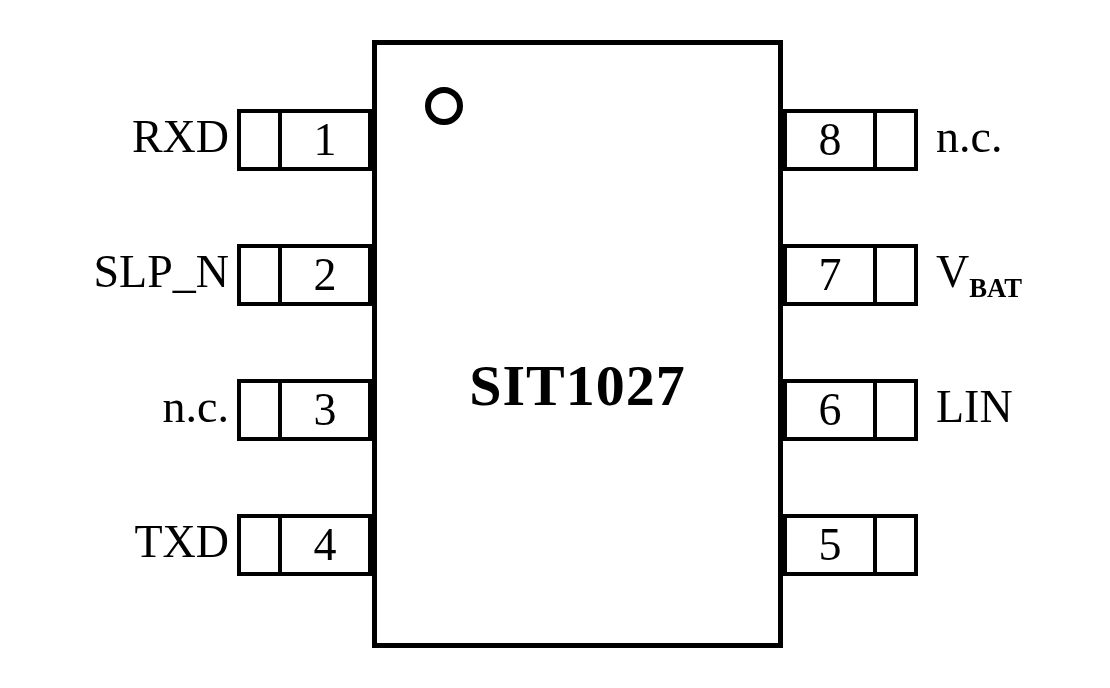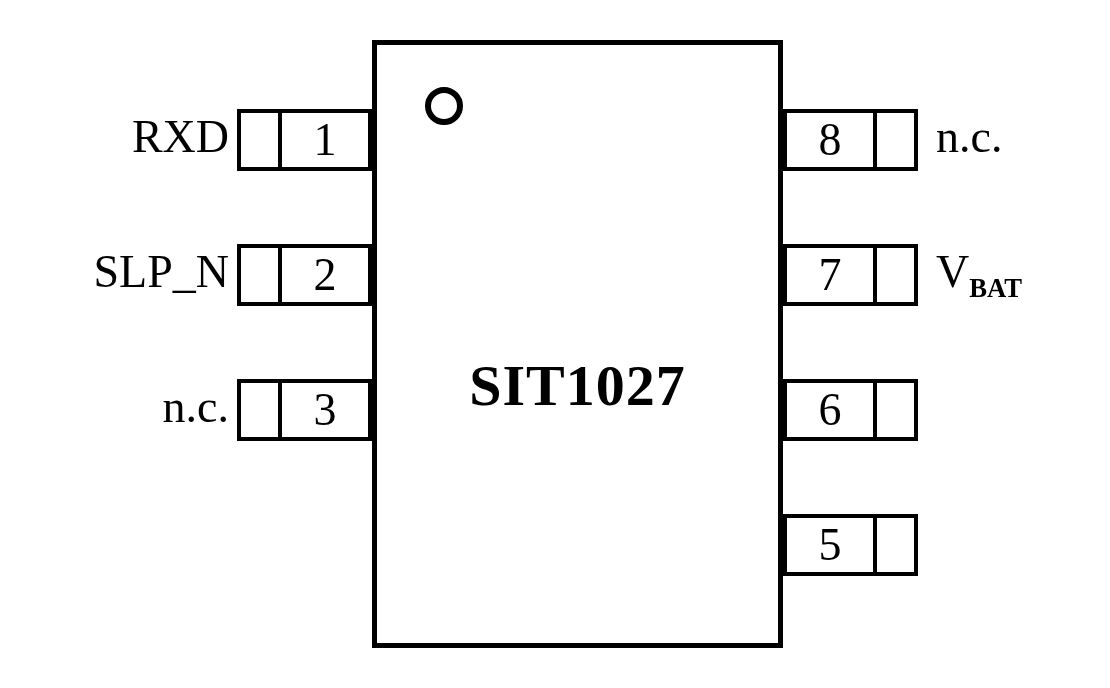--- a/index.html
+++ b/index.html
@@ -109,20 +109,27 @@
     </div>
 
     <div class="pin-row">
       <span class="pin-label"><span>n.c.</span><sub></sub></span>
       <div class="pin-box">
         <div class="cell-outer"></div>
         <div class="cell-number">3</div>
       </div>
     </div>
 
+    <div class="pin-row">
+      <span class="pin-label"><span>TXD</span><sub></sub></span>
+      <div class="pin-box">
+        <div class="cell-outer"></div>
+        <div class="cell-number">4</div>
+      </div>
+    </div>
 
   </div>
 
   <div class="chip-body">
     <div class="pin1-marker"></div>
     <div class="chip-name">SIT1027</div>
   </div>
 
   <div class="pin-column right">
 
@@ -140,20 +147,21 @@
         <div class="cell-outer"></div>
       </div>
       <span class="pin-label"><span>V</span><sub>BAT</sub></span>
     </div>
 
     <div class="pin-row">
       <div class="pin-box">
         <div class="cell-number">6</div>
         <div class="cell-outer"></div>
       </div>
+      <span class="pin-label"><span>LIN</span><sub></sub></span>
     </div>
 
     <div class="pin-row">
       <div class="pin-box">
         <div class="cell-number">5</div>
         <div class="cell-outer"></div>
       </div>
     </div>
 
   </div>

